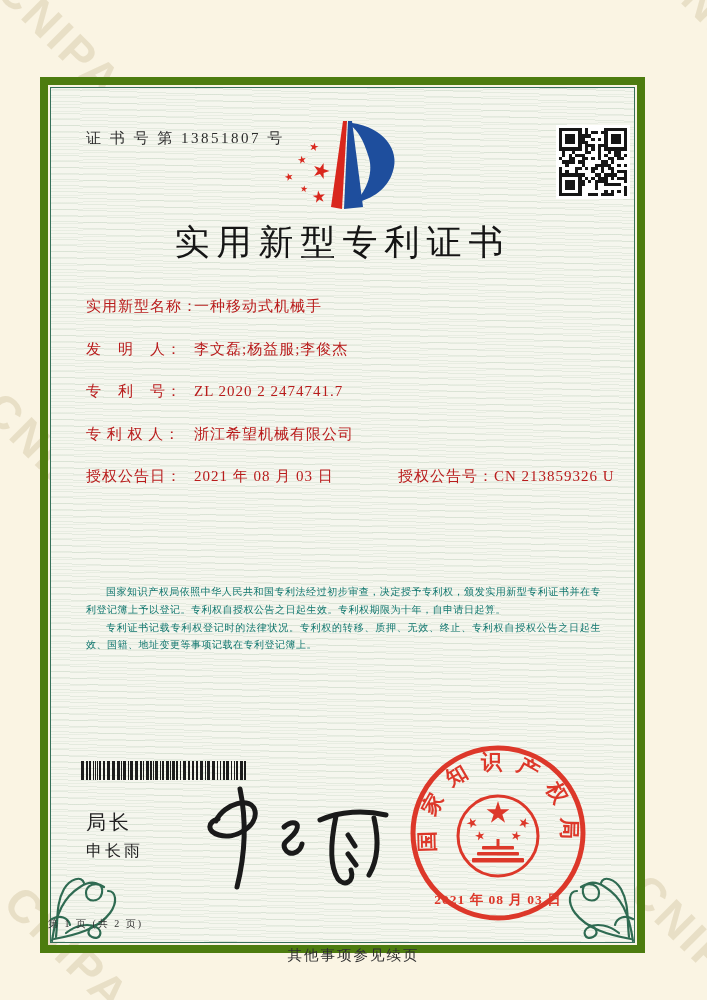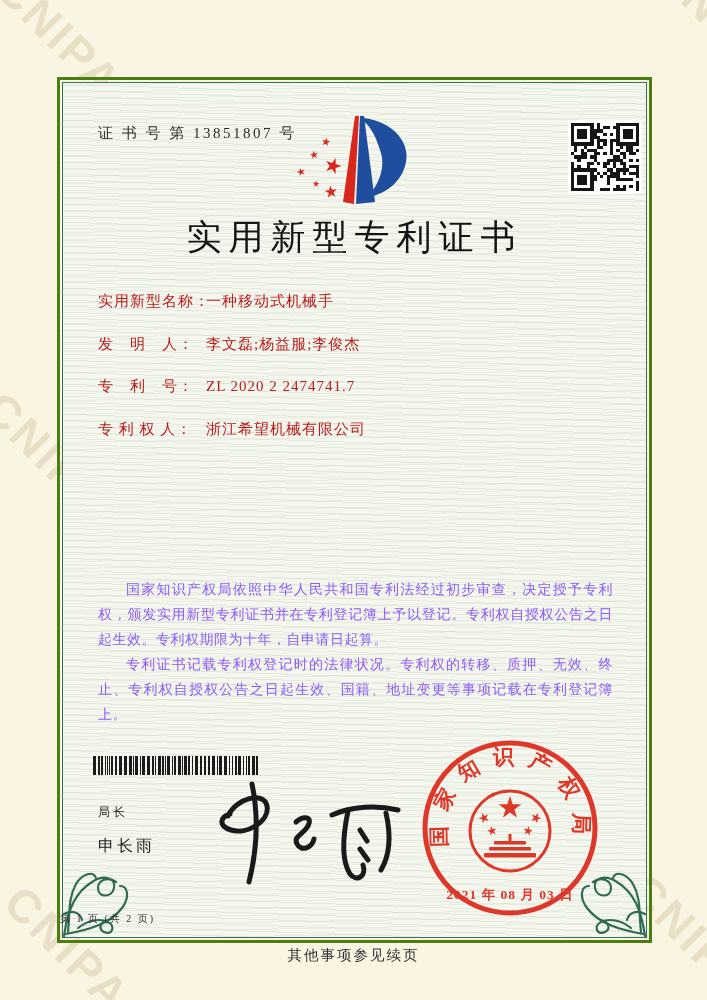--- a/index.html
+++ b/index.html
@@ -3,46 +3,46 @@
 <meta charset="utf-8">
 <style>
   html,body{margin:0;padding:0;background:#faf4e3;}
   .page{position:relative;width:707px;height:1000px;background:#faf4e3;overflow:hidden;
         font-family:"Liberation Serif","DejaVu Serif",serif;color:#222;}
   
   .wm{position:absolute;font-family:"Liberation Sans","DejaVu Sans",sans-serif;font-weight:700;
       font-size:46px;letter-spacing:3px;color:rgba(193,175,132,0.30);transform:rotate(45deg);
       white-space:nowrap;pointer-events:none;}
   
-  .frame{position:absolute;left:57px;top:77px;width:589px;height:860px;border:3px solid #4d7c0f;}
+  .frame{position:absolute;left:40px;top:77px;width:589px;height:860px;border:8px solid #4d7c0f;}
   .frame-inner{position:absolute;inset:2px;border:1px solid #35705a;
       background-color:#f5f6ee;
       background-image:
         repeating-linear-gradient(2deg, rgba(158,185,158,.20) 0 1px, transparent 1px 6px),
         repeating-linear-gradient(-1deg, rgba(158,185,158,.14) 0 1px, transparent 1px 7px);}
   .certno{position:absolute;left:38px;top:44px;font-size:15px;letter-spacing:2.5px;color:#2c2c2c;}
   .logo{position:absolute;left:228px;top:28px;width:150px;height:108px;}
   .qr{position:absolute;left:508px;top:40px;width:74px;height:74px;background:#fff;padding:3px;
       display:grid;grid-template-columns:repeat(21,1fr);grid-template-rows:repeat(21,1fr);box-sizing:border-box;}
   .qr s,.barcode s{text-decoration:none;display:block;}
   .qr s.d{background:#161616;}
   .title{position:absolute;left:0;top:134px;width:100%;text-align:center;font-size:35px;
       font-weight:400;letter-spacing:7px;color:#151515;}
   .fields{position:absolute;left:38px;top:212px;right:28px;font-size:15px;color:#b91c1c;}
   .frow{position:relative;height:23px;margin-bottom:19.5px;white-space:nowrap;}
   .flabel{display:inline-block;width:108px;letter-spacing:1px;}
   .fvalue{letter-spacing:1px;}
   .pair2{position:absolute;left:312px;top:0;}
-  .paras{position:absolute;left:38px;right:36px;top:498px;font-size:14px;line-height:1.78;
-      text-align:justify;color:#8b5cf6;}
+  .paras{position:absolute;left:38px;right:36px;top:498px;font-size:10px;line-height:1.78;
+      text-align:justify;color:#0f766e;}
   .paras p{margin:0;text-indent:2em;letter-spacing:0.5px;}
   .barcode{position:absolute;left:33px;top:676px;width:200px;height:19px;display:flex;align-items:stretch;}
   .barcode s{background:#1c1c1c;height:100%;}
   .sig-title{position:absolute;left:38px;top:724px;font-family:"Liberation Sans","DejaVu Sans",sans-serif;
-      font-size:12px;letter-spacing:3px;color:#222;}
+      font-size:20px;letter-spacing:3px;color:#222;}
   .sig-name{position:absolute;left:38px;top:756px;font-family:"Liberation Sans","DejaVu Sans",sans-serif;
       font-size:16px;letter-spacing:3px;color:#222;}
   .sig-svg{position:absolute;left:140px;top:698px;width:230px;height:110px;}
   .seal{position:absolute;left:358px;top:656px;width:184px;height:184px;opacity:0.93;}
   .pageinfo{position:absolute;left:0;top:832px;width:100%;font-size:10px;
       letter-spacing:2px;color:#333;}
   .note{position:absolute;left:0;top:946px;width:100%;text-align:center;font-size:14.5px;
       letter-spacing:2px;color:#2f2f2f;}
   .flourish{position:absolute;width:112px;height:112px;bottom:-2px;}
   .flourish.bl{left:-2px;}
@@ -552,20 +552,26 @@
         <span class="flabel">实用新型名称：</span><span class="fvalue">一种移动式机械手</span>
       </div>
       <div class="frow">
         <span class="flabel">发　明　人：</span><span class="fvalue">李文磊;杨益服;李俊杰</span>
       </div>
       <div class="frow">
         <span class="flabel">专　利　号：</span><span class="fvalue">ZL 2020 2 2474741.7</span>
       </div>
       <div class="frow">
         <span class="flabel">专 利 权 人：</span><span class="fvalue">浙江希望机械有限公司</span>
+      </div>
+      <div class="frow">
+        <span class="flabel">授权公告日：</span><span class="fvalue">2021 年 08 月 03 日</span>
+        <span class="pair2">
+          <span style="letter-spacing:1px">授权公告号：</span><span class="fvalue">CN 213859326 U</span>
+        </span>
       </div>
     </div>
 
     <div class="paras">
       <p>国家知识产权局依照中华人民共和国专利法经过初步审查，决定授予专利权，颁发实用新型专利证书并在专利登记簿上予以登记。专利权自授权公告之日起生效。专利权期限为十年，自申请日起算。</p>
       <p>专利证书记载专利权登记时的法律状况。专利权的转移、质押、无效、终止、专利权自授权公告之日起生效、国籍、地址变更等事项记载在专利登记簿上。</p>
     </div>
 
     <div class="barcode">
         <s style="width: 3px; margin-right: 2px;"></s>

